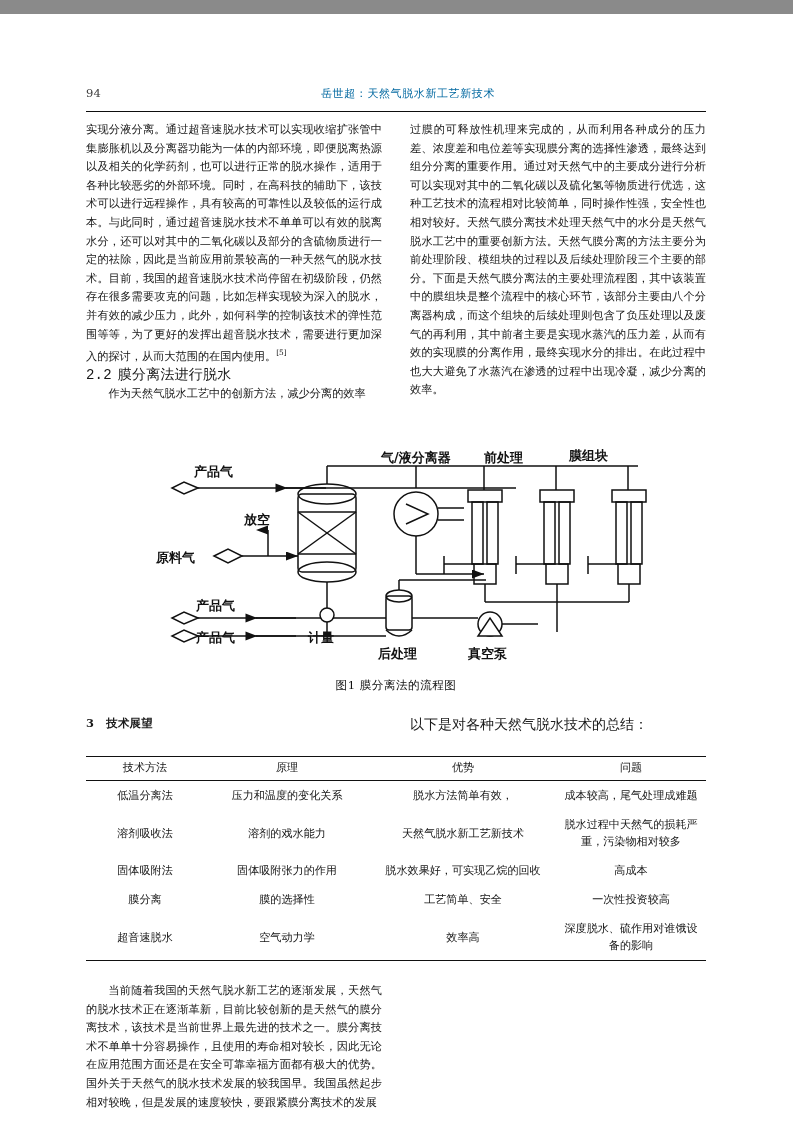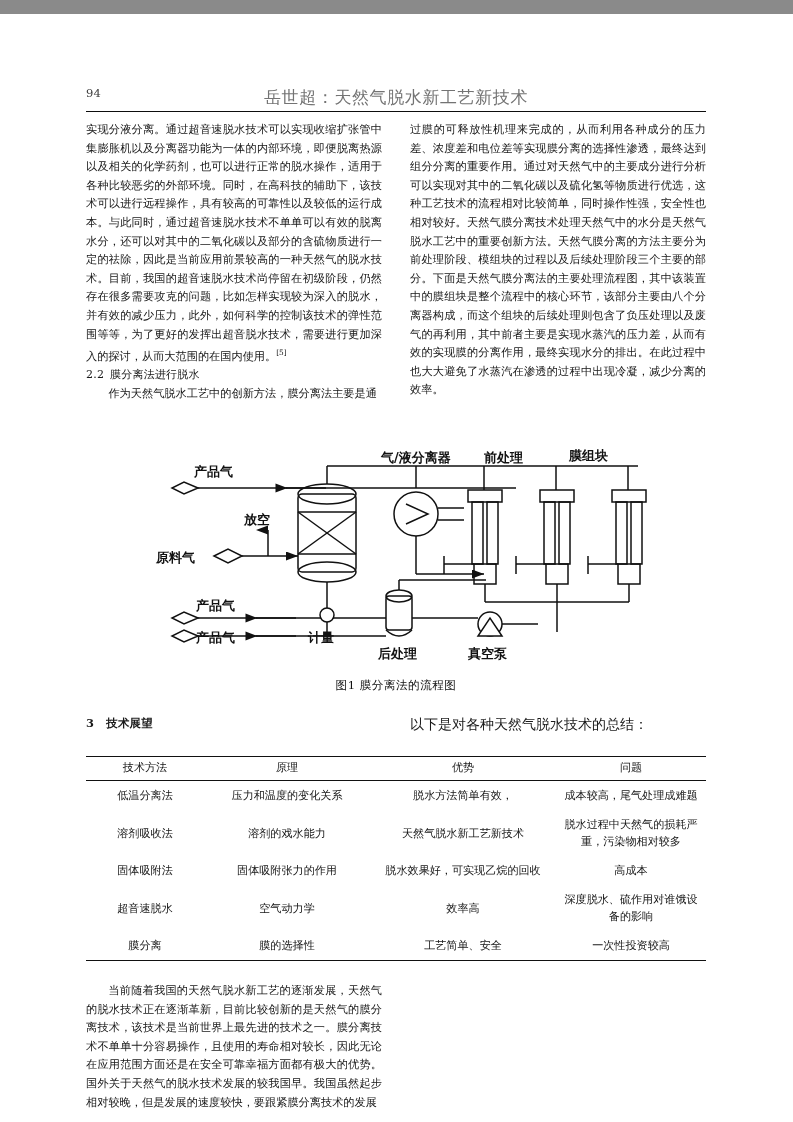--- a/index.html
+++ b/index.html
@@ -30,27 +30,27 @@
     position: absolute;
     left: 0;
     top: 0;
     font-size: 11.5px;
     color: #3c3c3c;
     font-family: "DejaVu Serif", "Liberation Serif", serif;
     letter-spacing: .3px;
   }
   .header .head-title {
     position: absolute;
-    left: 0;
+    left: 12px;
     top: 0;
     width: 620px;
     text-align: center;
-    font-size: 17px;
-    font-family: "DejaVu Serif", "Liberation Serif", serif;
-    color: #737373;
+    font-size: 11px;
+    font-family: "DejaVu Serif", "Liberation Serif", serif;
+    color: #0369a1;
     letter-spacing: .6px;
   }
   .header-rule {
     position: absolute;
     left: 86px;
     top: 97px;
     width: 620px;
     height: 0;
     border-top: 1.4px solid #0d0d0d;
   }
@@ -66,23 +66,24 @@
     text-align: justify;
     text-justify: inter-character;
   }
   .col.left  { left: 86px; }
   .col.right { left: 410px; }
 
   .col p { margin: 0; }
   .col p.ind { text-indent: 2em; }
   .sec-head {
     margin: 0;
-    font-size: 11px;
+    font-size: 14px;
     line-height: 18.6px;
     letter-spacing: .2px;
+    font-family: Liberation Mono, monospace;
   }
   .sec-head .num { margin-right: 6px; }
   .sup {
     font-size: 7.4px;
     vertical-align: super;
   }
 
   #top-left  { top: 107px; }
   #top-right { top: 107px; }
 
@@ -187,21 +188,21 @@
 
   <div class="header">
     <div class="folio">94</div>
     <div class="head-title">岳世超：天然气脱水新工艺新技术</div>
   </div>
   <div class="header-rule"></div>
 
   <div class="col left" id="top-left">
     <p><span>实现分液分离。通过超音速脱水技术可以实现收缩扩张管中集膨胀机以及分离器功能为一体的内部环境，即便脱离热源以及相关的化学药剂，也可以进行正常的脱水操作，适用于各种比较恶劣的外部环境。同时，在高科技的辅助下，该技术可以进行远程操作，具有较高的可靠性以及较低的运行成本。与此同时，通过超音速脱水技术不单单可以有效的脱离水分，还可以对其中的二氧化碳以及部分的含硫物质进行一定的祛除，因此是当前应用前景较高的一种天然气的脱水技术。目前，我国的超音速脱水技术尚停留在初级阶段，仍然存在很多需要攻克的问题，比如怎样实现较为深入的脱水，并有效的减少压力，此外，如何科学的控制该技术的弹性范围等等，为了更好的发挥出超音脱水技术，需要进行更加深入的探讨，从而大范围的在国内使用。</span><span class="sup">[5]</span></p>
     <p class="sec-head"><span class="num">2.2</span><span>膜分离法进行脱水</span></p>
-    <p class="ind">作为天然气脱水工艺中的创新方法，膜分离法主要是通</p>
+    <p class="ind">作为天然气脱水工艺中的创新方法，减少分离的效率</p>
   </div>
 
   <div class="col right" id="top-right">
     <p>过膜的可释放性机理来完成的，从而利用各种成分的压力差、浓度差和电位差等实现膜分离的选择性渗透，最终达到组分分离的重要作用。通过对天然气中的主要成分进行分析可以实现对其中的二氧化碳以及硫化氢等物质进行优选，这种工艺技术的流程相对比较简单，同时操作性强，安全性也相对较好。天然气膜分离技术处理天然气中的水分是天然气脱水工艺中的重要创新方法。天然气膜分离的方法主要分为前处理阶段、模组块的过程以及后续处理阶段三个主要的部分。下面是天然气膜分离法的主要处理流程图，其中该装置中的膜组块是整个流程中的核心环节，该部分主要由八个分离器构成，而这个组块的后续处理则包含了负压处理以及废气的再利用，其中前者主要是实现水蒸汽的压力差，从而有效的实现膜的分离作用，最终实现水分的排出。在此过程中也大大避免了水蒸汽在渗透的过程中出现冷凝，减少分离的效率。</p>
   </div>
 
   <div class="figure">
     <svg width="620" height="230" viewBox="0 0 620 230">
       <defs>
         <marker id="ar" markerWidth="9" markerHeight="9" refX="8" refY="3" orient="auto">
@@ -353,31 +354,31 @@
           <td>天然气脱水新工艺新技术</td>
           <td>脱水过程中天然气的损耗严重，污染物相对较多</td>
         </tr>
         <tr>
           <td>固体吸附法</td>
           <td>固体吸附张力的作用</td>
           <td>脱水效果好，可实现乙烷的回收</td>
           <td>高成本</td>
         </tr>
         <tr>
+          <td>膜分离</td>
+          <td>膜的选择性</td>
+          <td>工艺简单、安全</td>
+          <td>一次性投资较高</td>
+        </tr>
+        <tr>
           <td>超音速脱水</td>
           <td>空气动力学</td>
           <td>效率高</td>
           <td>深度脱水、硫作用对谁饿设备的影响</td>
         </tr>
-        <tr>
-          <td>膜分离</td>
-          <td>膜的选择性</td>
-          <td>工艺简单、安全</td>
-          <td>一次性投资较高</td>
-        </tr>
       </tbody>
     </table>
   </div>
 
   <div class="col left" id="bot-left">
     <p class="ind">当前随着我国的天然气脱水新工艺的逐渐发展，天然气的脱水技术正在逐渐革新，目前比较创新的是天然气的膜分离技术，该技术是当前世界上最先进的技术之一。膜分离技术不单单十分容易操作，且使用的寿命相对较长，因此无论在应用范围方面还是在安全可靠幸福方面都有极大的优势。国外关于天然气的脱水技术发展的较我国早。我国虽然起步相对较晚，但是发展的速度较快，要跟紧膜分离技术的发展</p>
   </div>
 
 
 </div>

